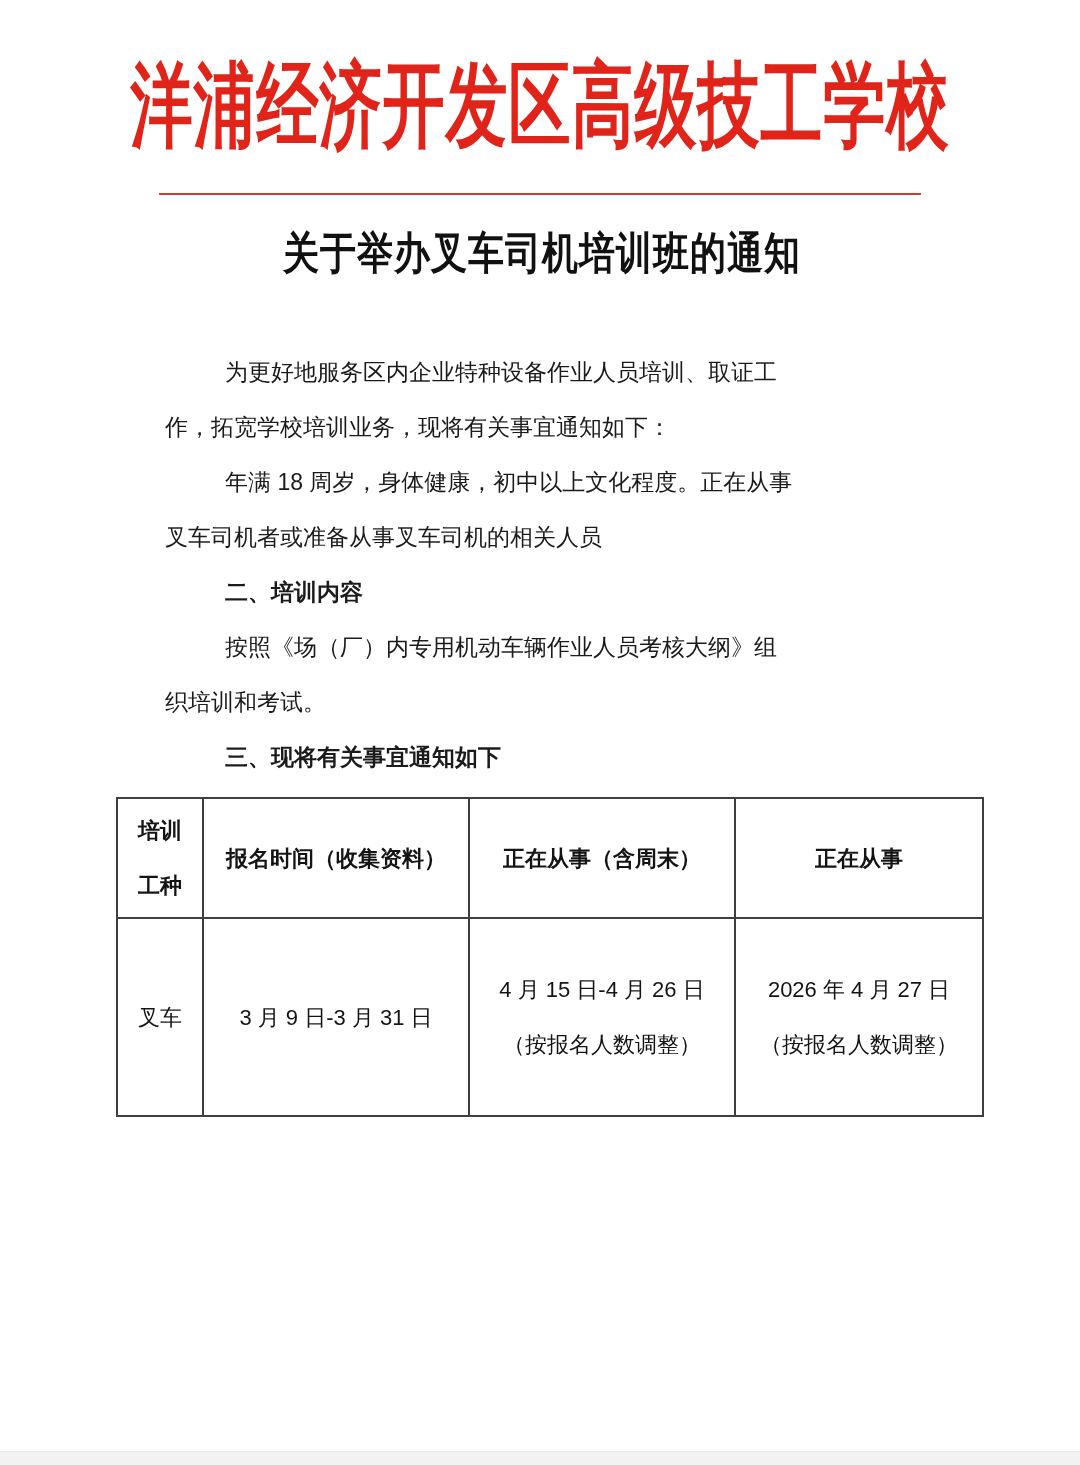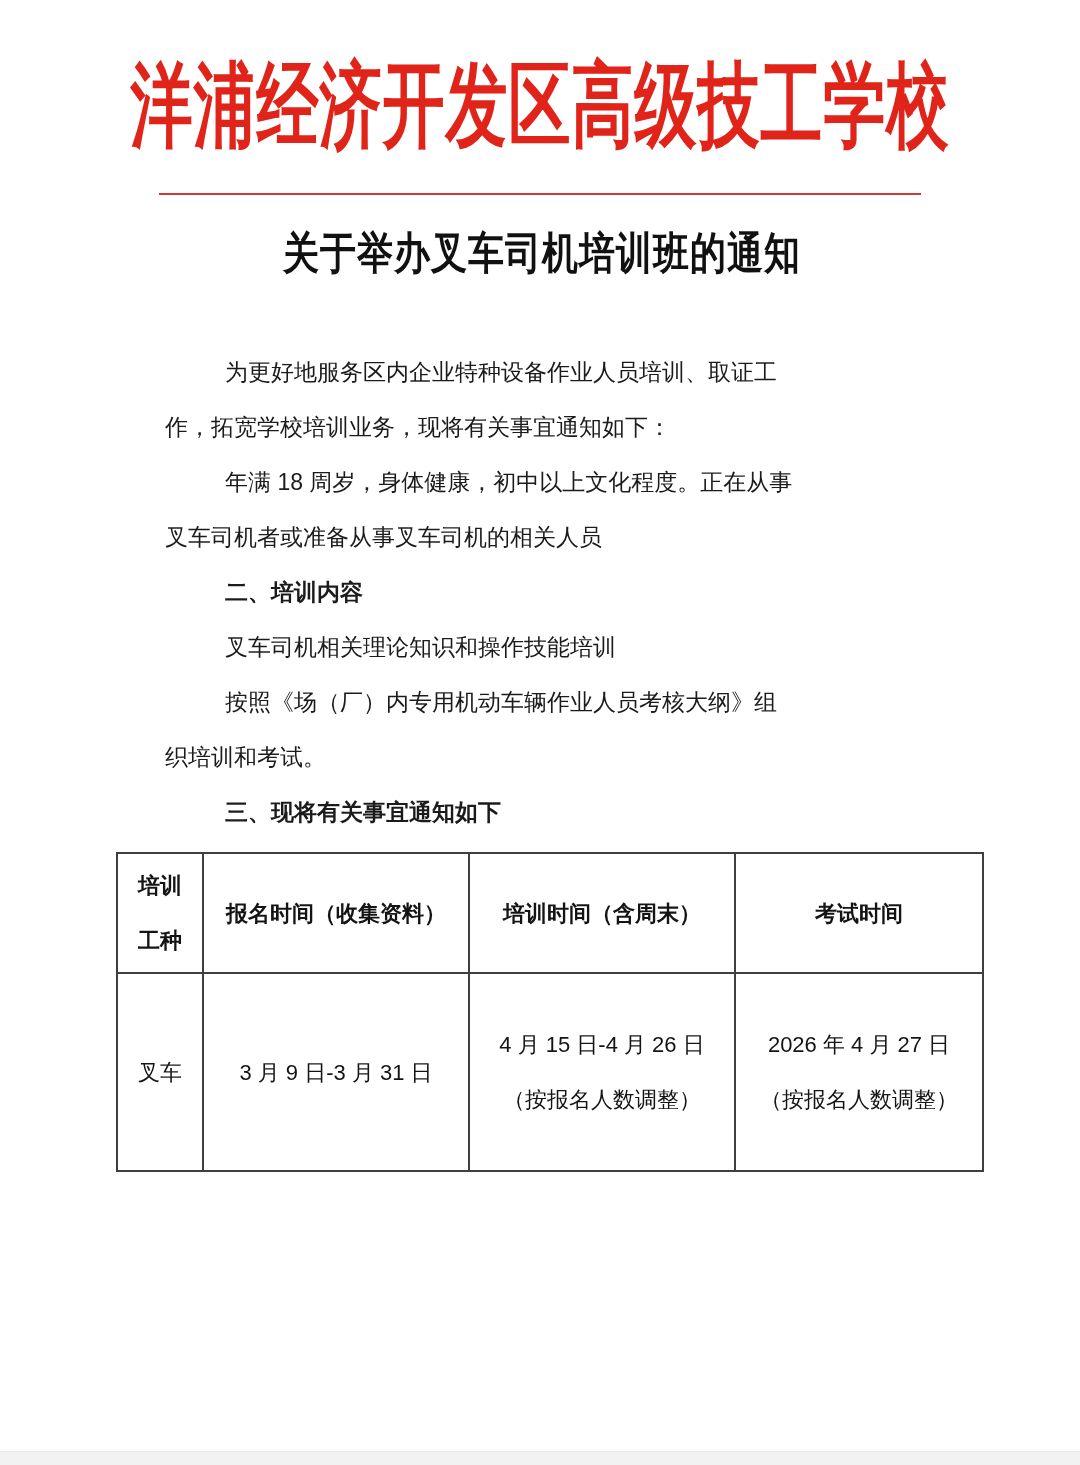--- a/index.html
+++ b/index.html
@@ -107,21 +107,20 @@
   </div>
 
   <div class="doc-body">
     <div class="line indent">为更好地服务区内企业特种设备作业人员培训、取证工</div>
     <div class="line">作，拓宽学校培训业务，现将有关事宜通知如下：</div>
 
     <div class="line indent">年满 18 周岁，身体健康，初中以上文化程度。正在从事</div>
     <div class="line">叉车司机者或准备从事叉车司机的相关人员</div>
 
     <div class="line indent heading">二、培训内容</div>
-    <div class="line indent">叉车司机相关理论知识和操作技能培训</div>
     <div class="line indent">按照《场（厂）内专用机动车辆作业人员考核大纲》组</div>
     <div class="line">织培训和考试。</div>
 
     <div class="line indent heading">三、现将有关事宜通知如下</div>
   </div>
 
   <table class="notice-table">
     <colgroup>
       <col style="width:86px">
       <col style="width:266px">
@@ -131,24 +130,24 @@
     <tbody>
       <tr class="header-row">
         <td class="hdr">
           <div class="cell-line">培训</div>
           <div class="cell-line">工种</div>
         </td>
         <td class="hdr">
           <div class="cell-line">报名时间（收集资料）</div>
         </td>
         <td class="hdr">
-          <div class="cell-line">培训时间（含周末）</div>
+          <div class="cell-line">正在从事（含周末）</div>
         </td>
         <td class="hdr">
-          <div class="cell-line">考试时间</div>
+          <div class="cell-line">正在从事</div>
         </td>
       </tr>
       <tr class="data-row">
         <td>
           <div class="cell-line">叉车</div>
         </td>
         <td>
           <div class="cell-line">3 月 9 日-3 月 31 日</div>
         </td>
         <td>

